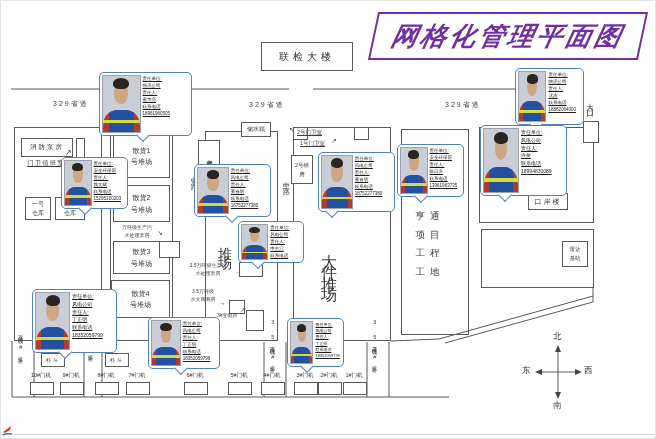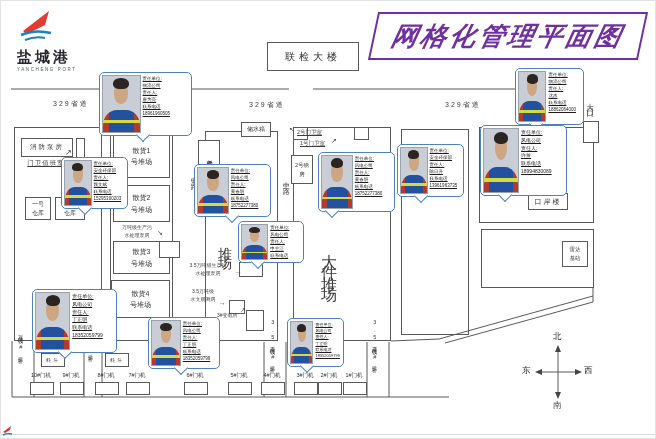--- a/index.html
+++ b/index.html
@@ -80,35 +80,26 @@
       <line x1="538" y1="371" x2="577" y2="371"></line>
     </g>
     <g fill="#444">
       <polygon points="557,344 554,351 560,351"></polygon>
       <polygon points="557,398 554,391 560,391"></polygon>
       <polygon points="534,371 541,368 541,374"></polygon>
       <polygon points="581,371 574,368 574,374"></polygon>
     </g>
   </svg>
 
-  <div class="logo">
-    <svg width="44" height="34">
-      <polygon points="6,22 32,2 28,16 10,25" fill="#e03c31"></polygon>
-      <path d="M4 26 Q 18 20 34 24" stroke="#1e7fc2" stroke-width="2.5" fill="none"></path>
-      <path d="M8 31 Q 18 27 28 29" stroke="#1e7fc2" stroke-width="2" fill="none"></path>
-    </svg>
-    <div class="nm">盐城港</div>
-    <div class="sb">YANCHENG PORT</div>
-  </div>
 
   <div class="title-box">
     <span>网格化管理平面图</span>
   </div>
 
-  <div class="bx" style="left:266px;top:41px;width:92px;height:29px;font-size:10px;letter-spacing:4px;">联检大楼</div>
+  <div class="bx" style="left:260px;top:41px;width:92px;height:29px;font-size:10px;letter-spacing:4px;">联检大楼</div>
   <span class="lbl" style="left:52px;top:99px;font-size:7px;letter-spacing:2px;">329省道</span>
   <span class="lbl" style="left:248px;top:100px;font-size:7px;letter-spacing:2px;">329省道</span>
   <span class="lbl" style="left:444px;top:100px;font-size:7px;letter-spacing:2px;">329省道</span>
   <span class="lbl vt" style="left:584px;top:80px;height:44px;font-size:7.5px;letter-spacing:4px;">大门口</span>
   <div class="bx" style="left:582px;top:120px;width:16px;height:22px;"></div>
 
   <div class="blk" style="left:13px;top:126px;width:88px;height:214px;"></div>
   <div class="bx" style="left:20px;top:137px;width:52px;height:19px;font-size:6.5px;letter-spacing:2px;">消防泵房</div>
   <div class="bx" style="left:75px;top:137px;width:9px;height:20px;"></div>
   <span class="lbl und" style="left:12px;top:158px;width:66px;font-size:6.5px;letter-spacing:1px;">门卫值班室</span>
@@ -152,20 +143,26 @@
   <div class="bx" style="left:292px;top:126px;width:15px;height:13px;"></div>
   <div class="bx" style="left:353px;top:126px;width:15px;height:13px;"></div>
   <div class="bx" style="left:290px;top:154px;width:22px;height:29px;font-size:5.5px;line-height:1.5;padding:1px;">2号磅房</div>
   <span class="arr" style="left:288px;top:125px;font-size:7px;">↖</span>
   <span class="lbl und" style="left:296px;top:128px;font-size:5.5px;white-space:nowrap;">2号门卫室</span>
   <span class="lbl und" style="left:299px;top:139px;font-size:5.5px;white-space:nowrap;">1号门卫室</span>
   <span class="arr" style="left:330px;top:136px;font-size:7px;">↗</span>
   <span class="lbl vt" style="left:318px;top:203px;height:118px;font-size:16px;letter-spacing:11px;">大件堆场</span>
 
   <div class="blk" style="left:400px;top:128px;width:68px;height:206px;"></div>
+  <div class="lbl" style="left:408px;top:206px;width:42px;font-size:9.5px;letter-spacing:5px;line-height:1.95;">
+    <div>亨通</div>
+    <div>项目</div>
+    <div>工程</div>
+    <div>工地</div>
+  </div>
 
   <div class="blk" style="left:478px;top:126px;width:115px;height:96px;"></div>
   <div class="bx" style="left:527px;top:192px;width:40px;height:17px;font-size:7px;letter-spacing:2px;">口岸楼</div>
   <div class="blk" style="left:480px;top:228px;width:113px;height:59px;"></div>
   <div class="bx" style="left:561px;top:240px;width:26px;height:26px;font-size:5.5px;flex-direction:column;line-height:1.6;">
     <span>雷达</span>
     <span>基站</span>
   </div>
 
   <div class="lbl" style="left:110px;top:223px;width:52px;font-size:5px;line-height:1.5;">

